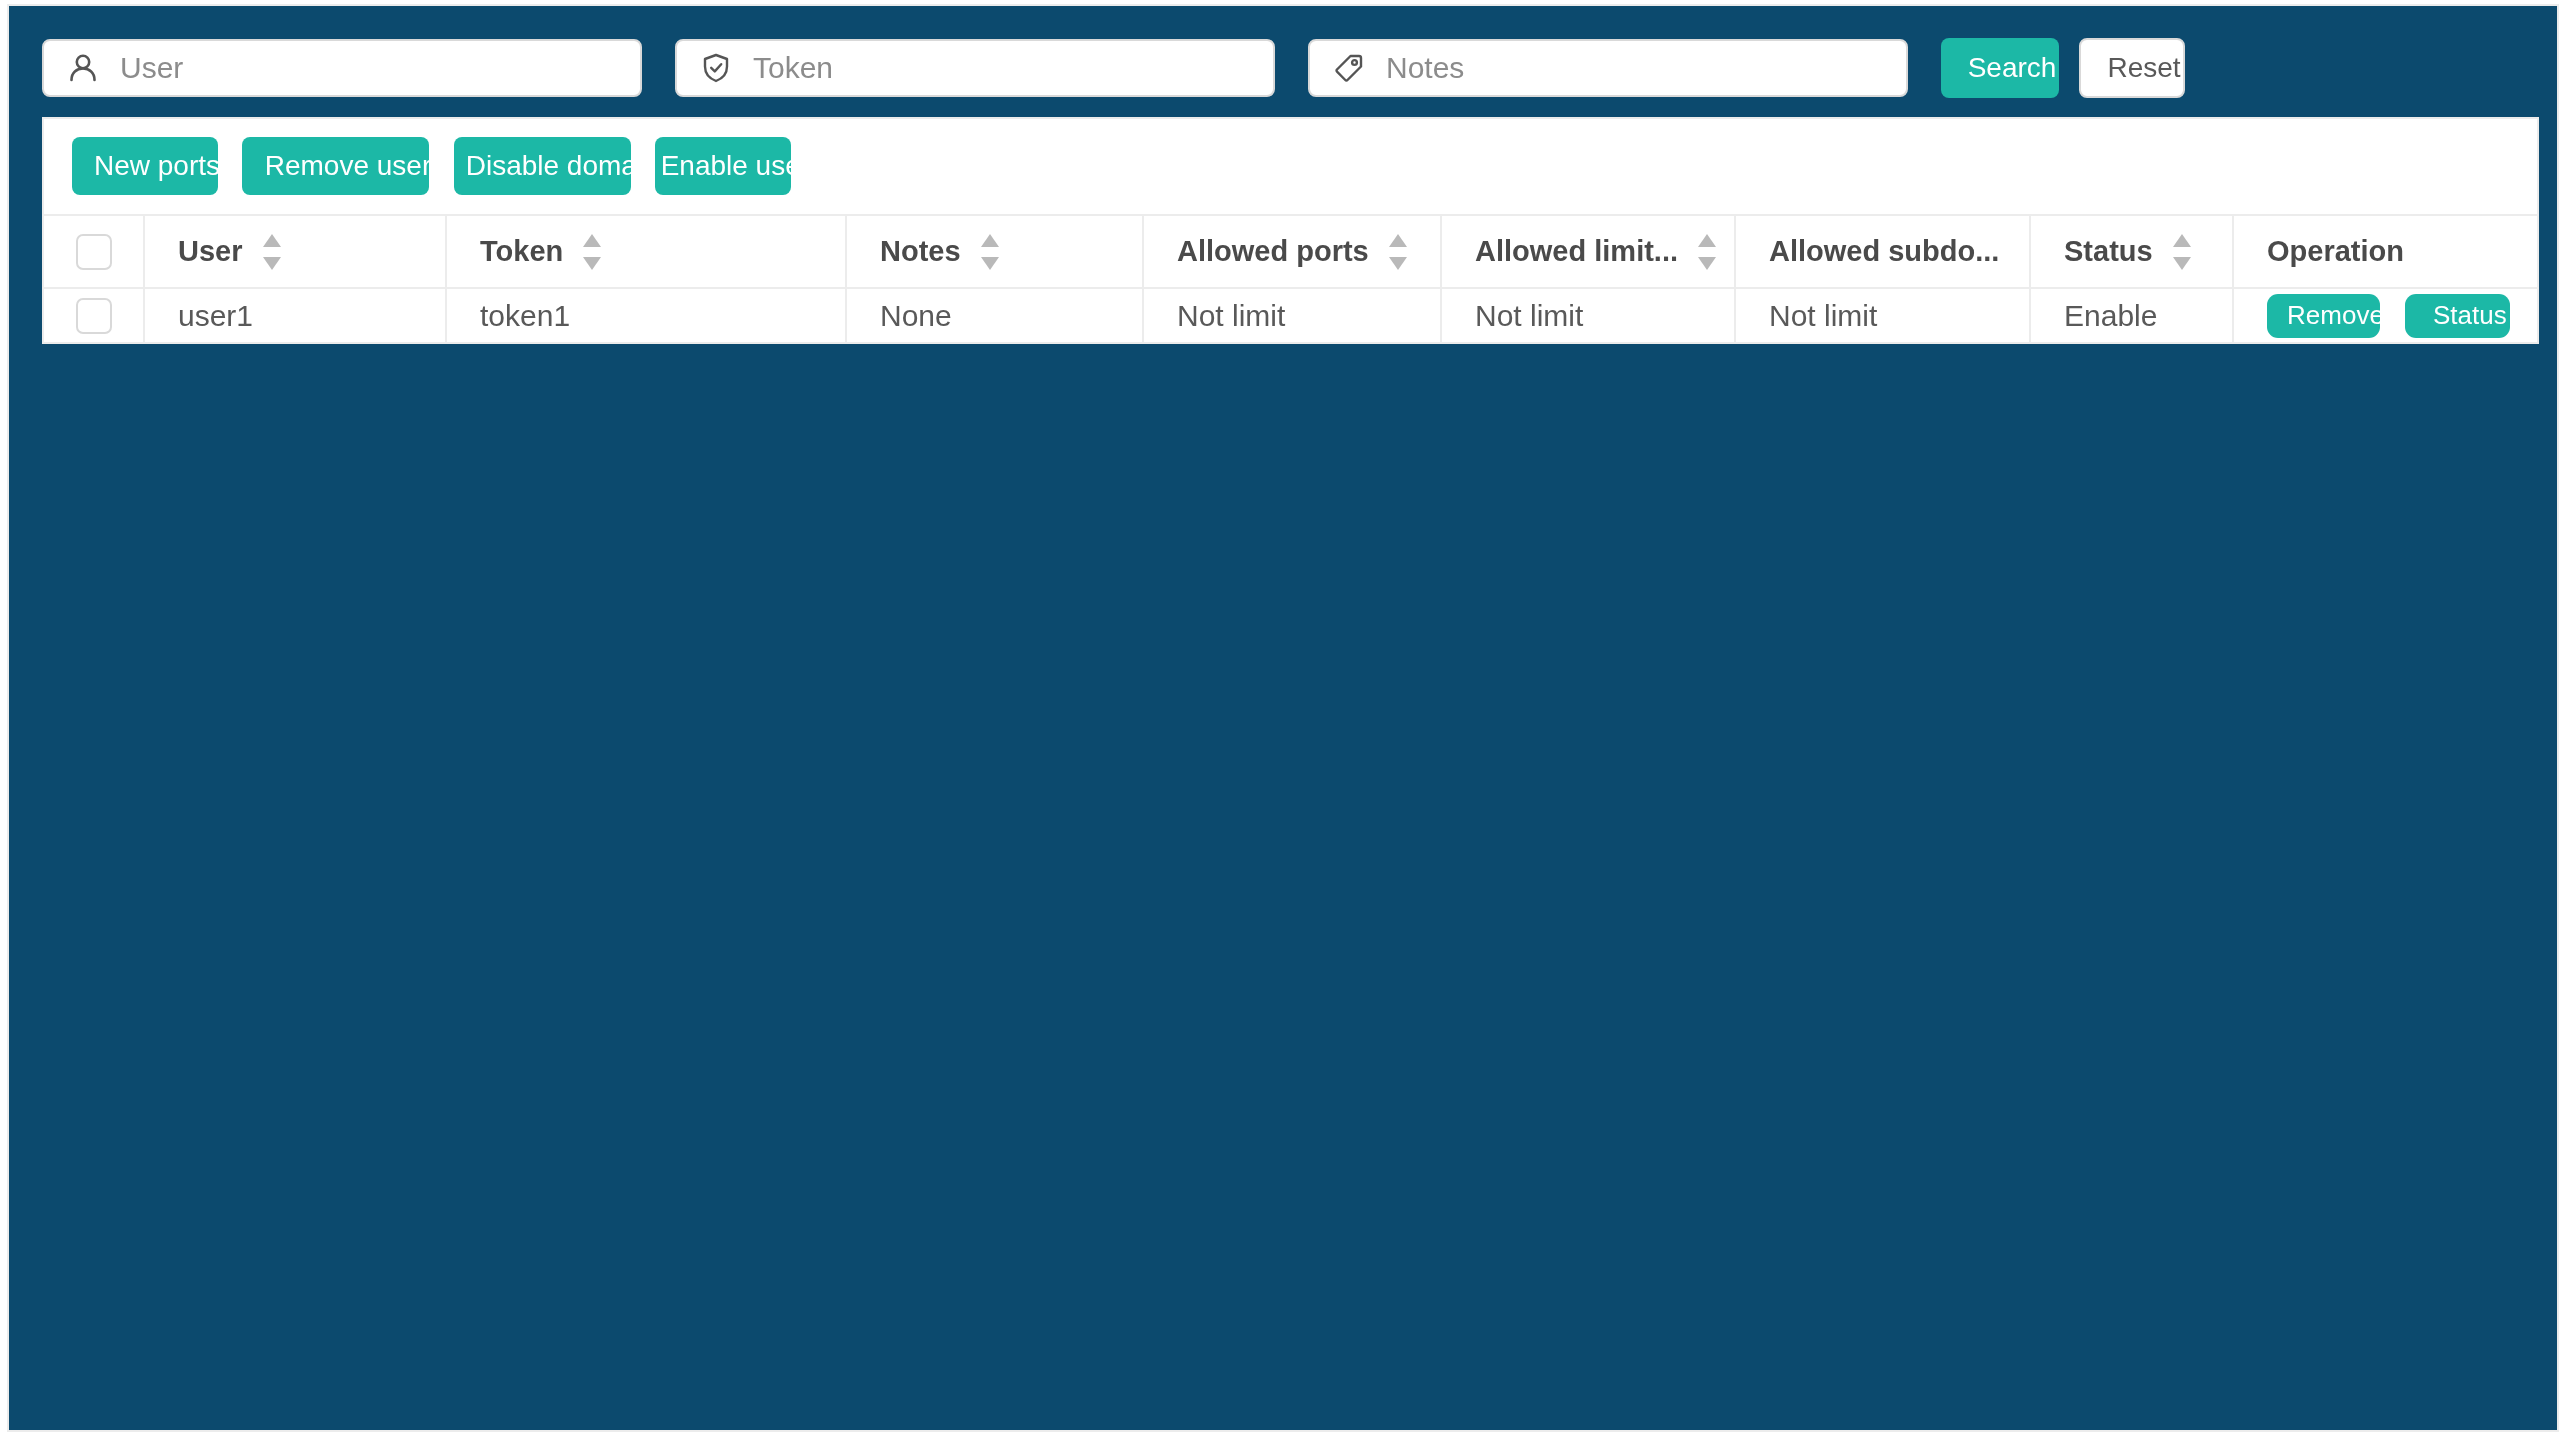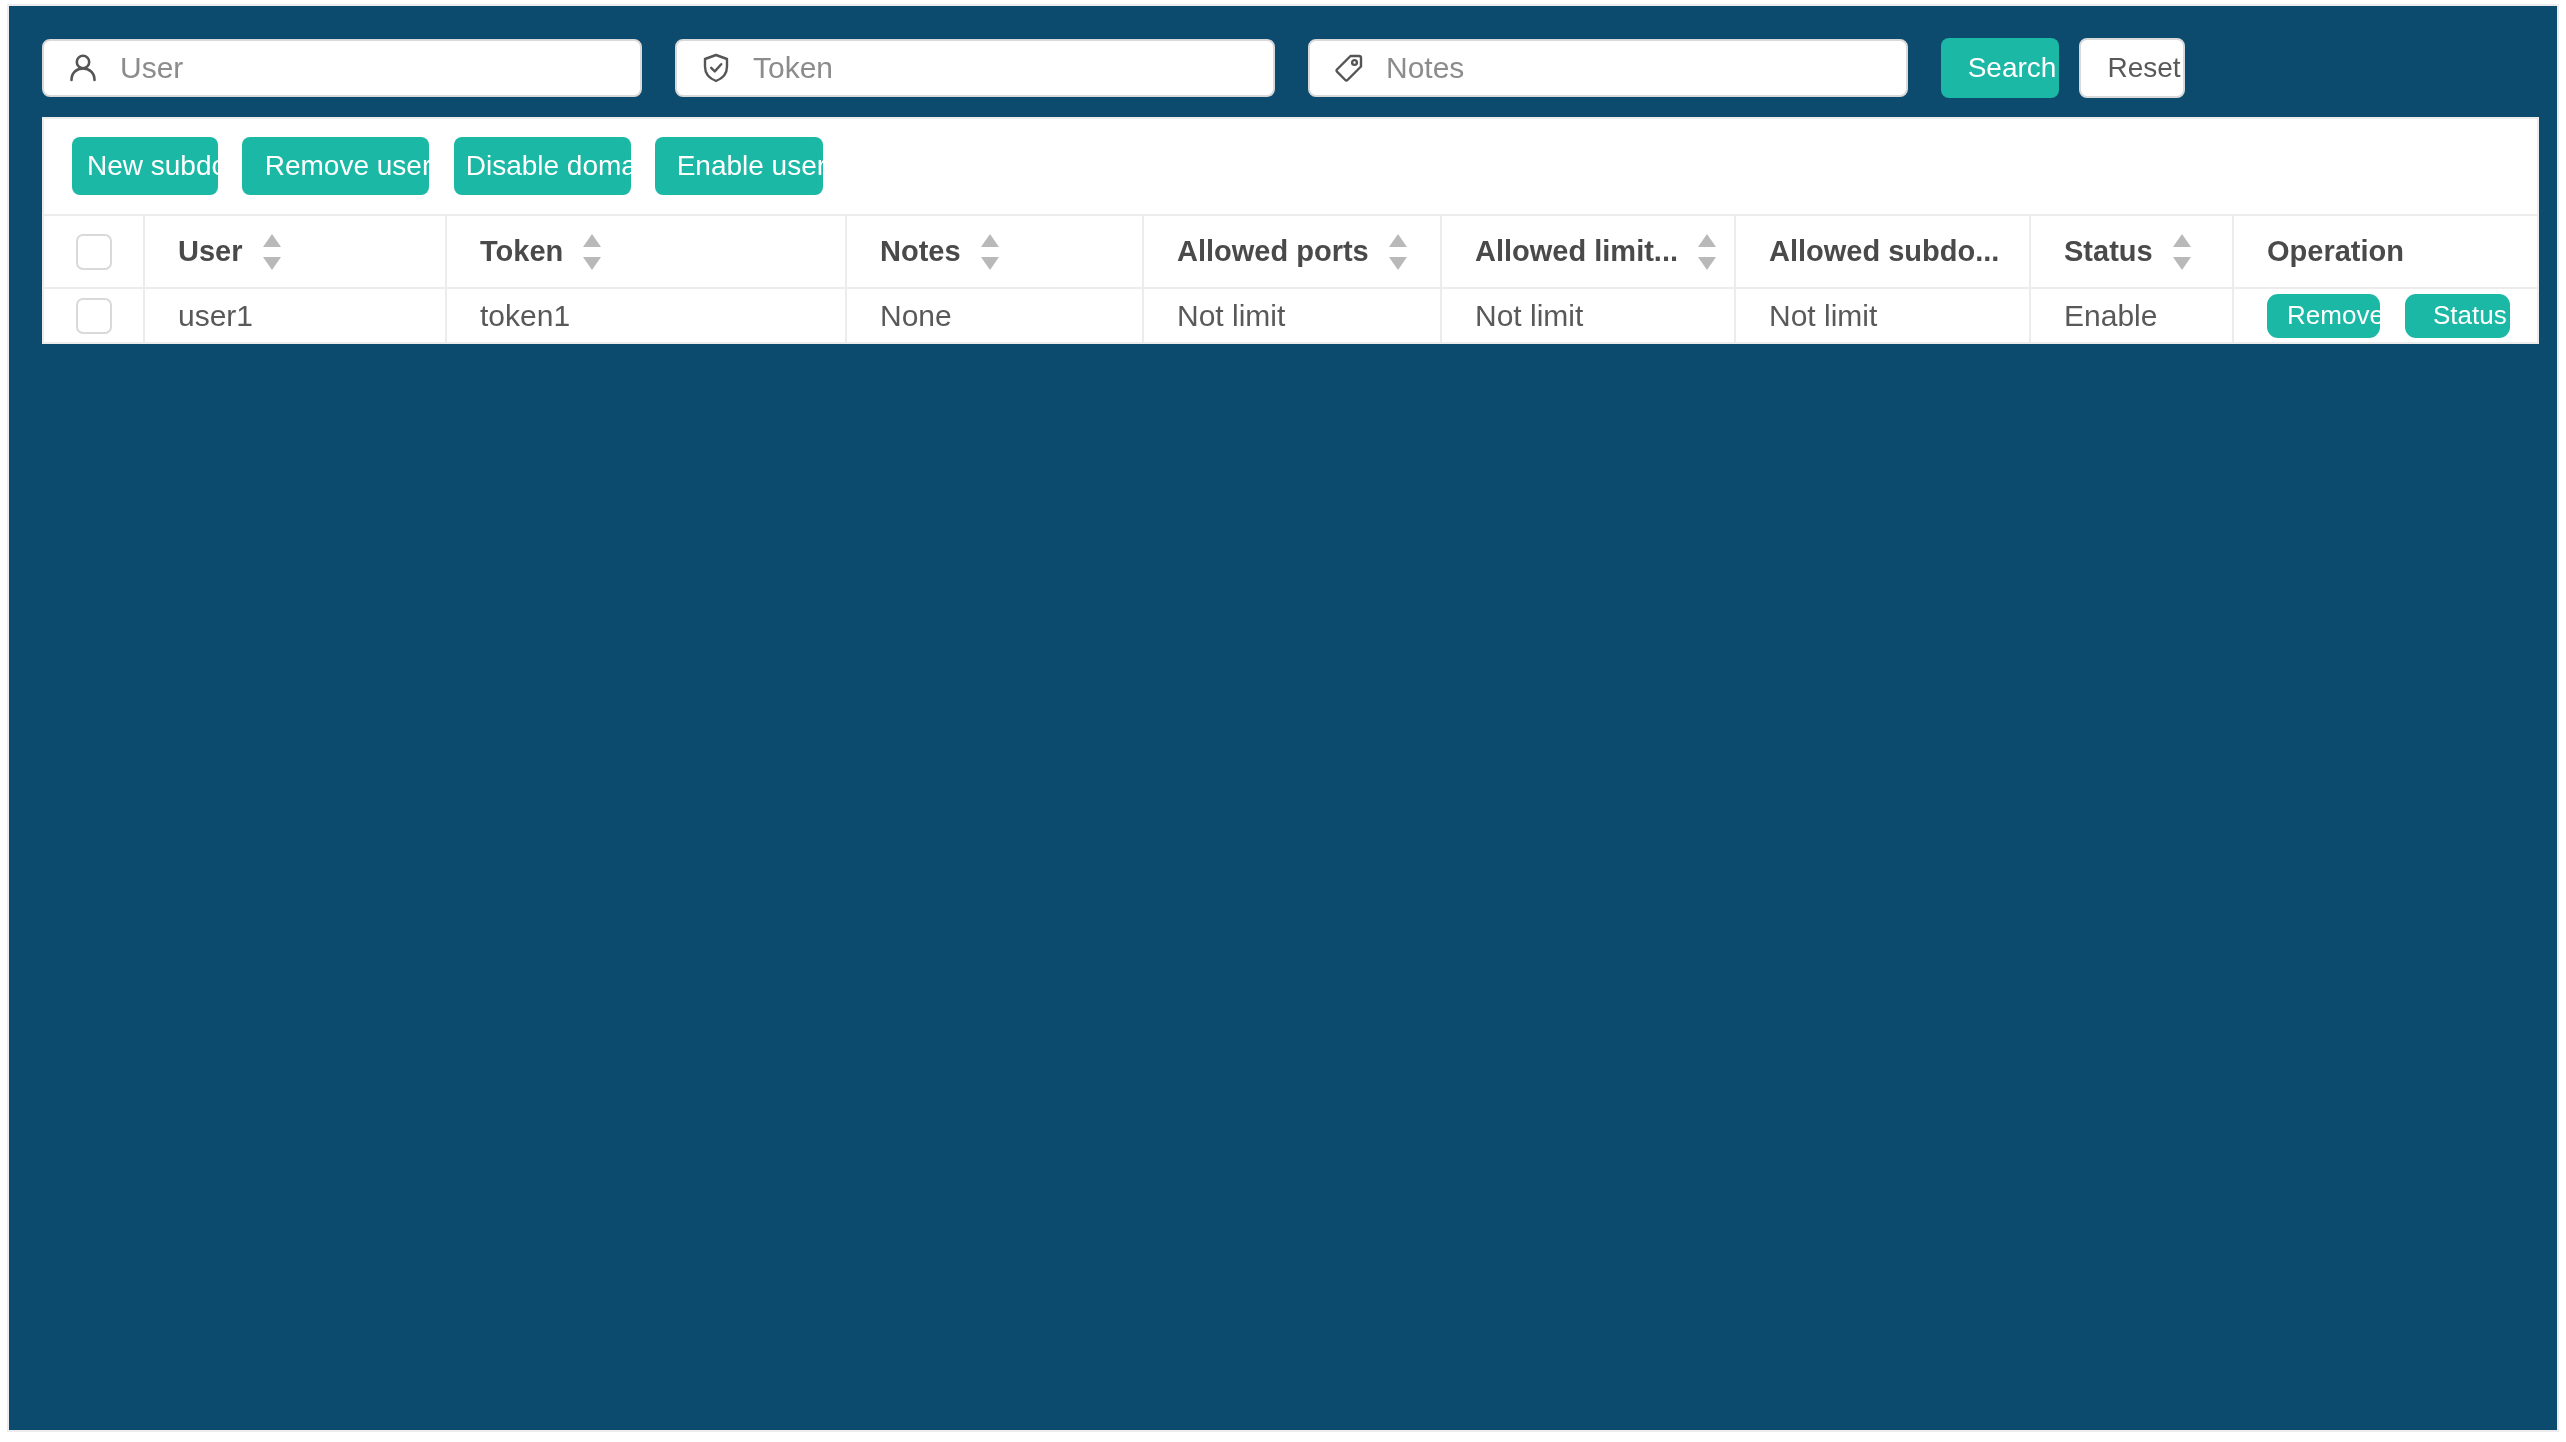--- a/index.html
+++ b/index.html
@@ -33,21 +33,21 @@
   #btn-reset  { position:absolute; left:2070px; top:32px; width:106px; height:60px; font-size:28px; }
 
   
   .panel { position:absolute; left:33px; top:111px; width:2497px;
     border:2px solid #ececec; background:#fff; }
   .toolbar { padding:18px 0 19px 28px; }
   .toolbar .btn { height:58px; font-size:28px; margin-right:20px; }
   #btn-new     { width:146px; }
   #btn-remove  { width:187px; }
   #btn-disable { width:177px; }
-  #btn-enable  { width:168px;text-align:center; }
+  #btn-enable  { width:136px;text-align:center; }
 
   table { width:100%; border-collapse:collapse; table-layout:fixed; }
   th, td { border-top:2px solid #ececec; border-left:2px solid #ececec;
     text-align:left; vertical-align:middle; padding:0 10px 0 33px; overflow:hidden; }
   th:first-child, td:first-child { border-left:none; padding:0; text-align:center; }
   th { height:73px; font-size:29px; font-weight:700; color:#4a4a4a; white-space:nowrap; }
   td { height:54px; font-size:30px; color:#595959; white-space:nowrap; }
 
   .hdr { display:flex; align-items:center; }
   .sorter { width:20px; height:38px; margin-left:19px; flex:0 0 20px; }
@@ -103,21 +103,21 @@
       </svg>
     <input type="text" placeholder="Notes" style="">
   </div>
 
   <button class="btn teal" id="btn-search">Search</button>
   <button class="btn plain" id="btn-reset">Reset</button>
 
   <div class="panel">
 
     <div class="toolbar">
-      <button class="btn teal" id="btn-new">New subdo</button>
+      <button class="btn teal" id="btn-new">New ports</button>
       <button class="btn teal" id="btn-remove">Remove user</button>
       <button class="btn teal" id="btn-disable">Disable domai</button>
       <button class="btn teal" id="btn-enable">Enable user</button>
     </div>
 
     <table>
       <colgroup>
         <col style="width:100px">
           <col style="width:302px">
           <col style="width:400px">

